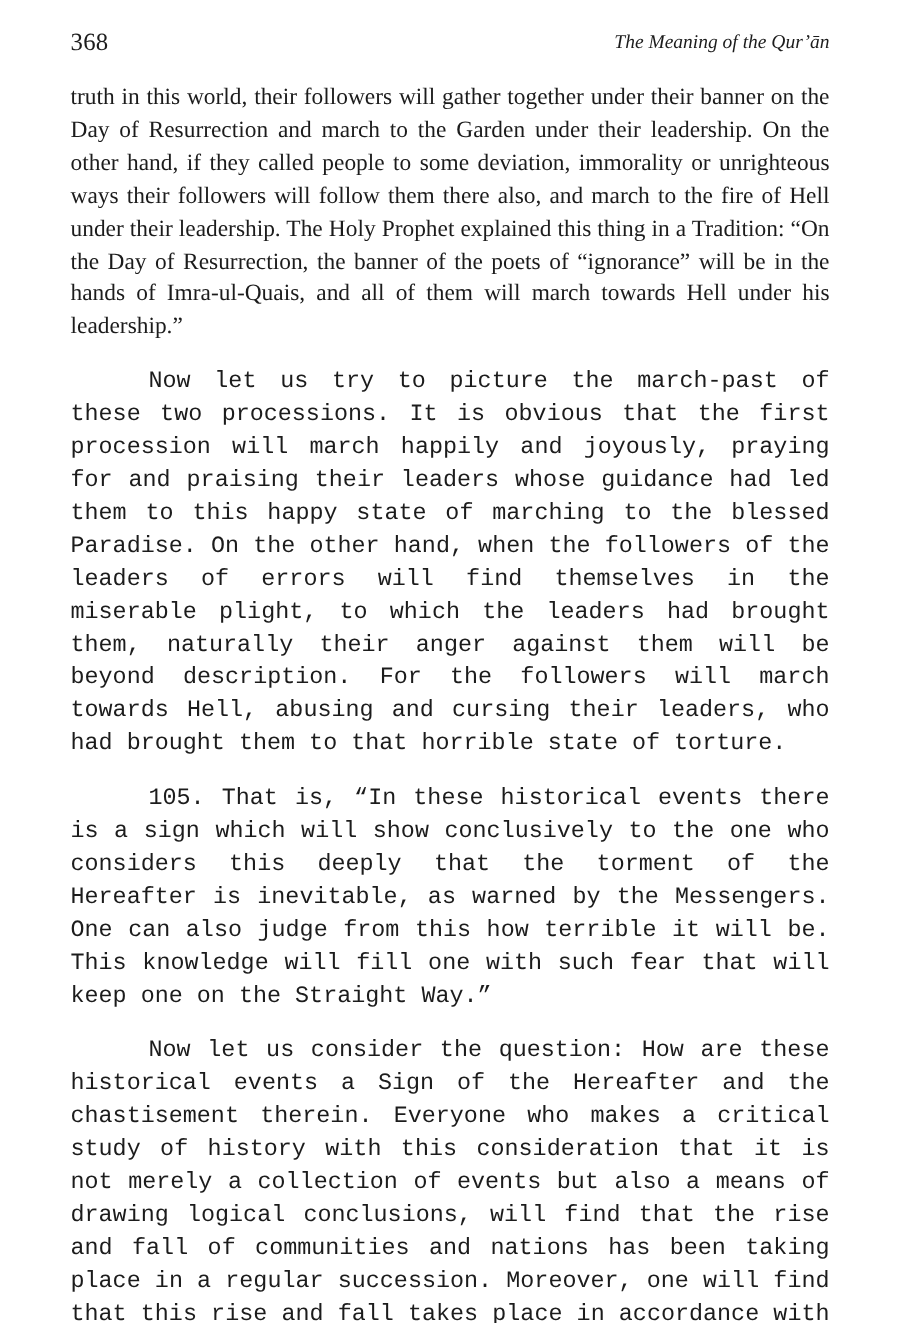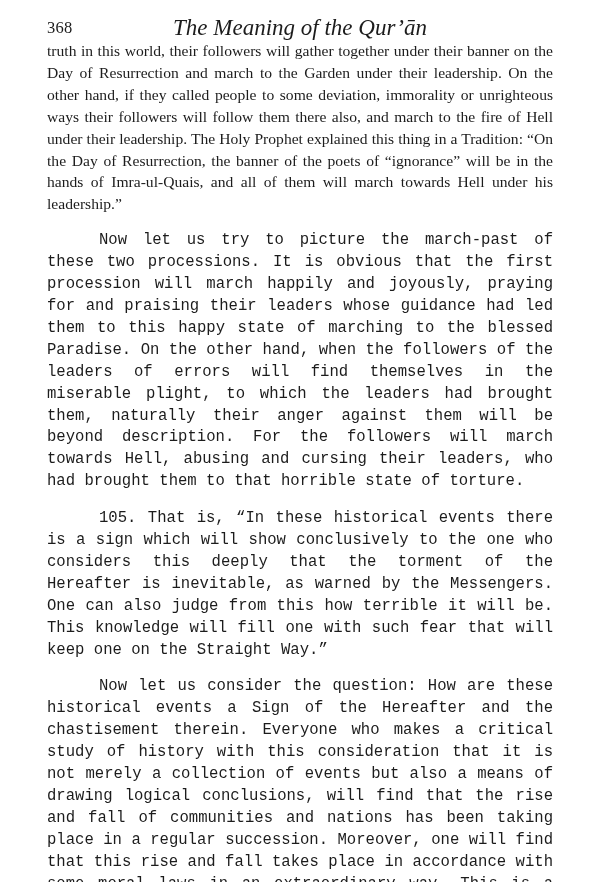--- a/index.html
+++ b/index.html
@@ -17,38 +17,38 @@
     }
     .page {
       position: absolute;
       left: 47px;
       top: 16px;
       width: 506px;
     }
     .running-head {
       position: relative;
       height: 24px;
-      margin-bottom: 0;
+      margin-bottom: 14px;
       font-size: 16.5px;
       line-height: 24px;
     }
     .page-number {
       position: absolute;
       left: 0;
       top: 0;
       letter-spacing: 0.2px;
     }
     .book-title {
       position: absolute;
       left: 0;
       right: 0;
       top: 0;
-      text-align: center;
+      text-align: right;
       font-style: italic;
-      font-size: 23px;
+      font-size: 13px;
     }
     .para {
       margin: 0 0 15px 0;
       font-size: 15.6px;
       line-height: 21.9px;
       text-align: justify;
       text-align-last: left;
       hyphens: none;
     }
     .para.indent {

